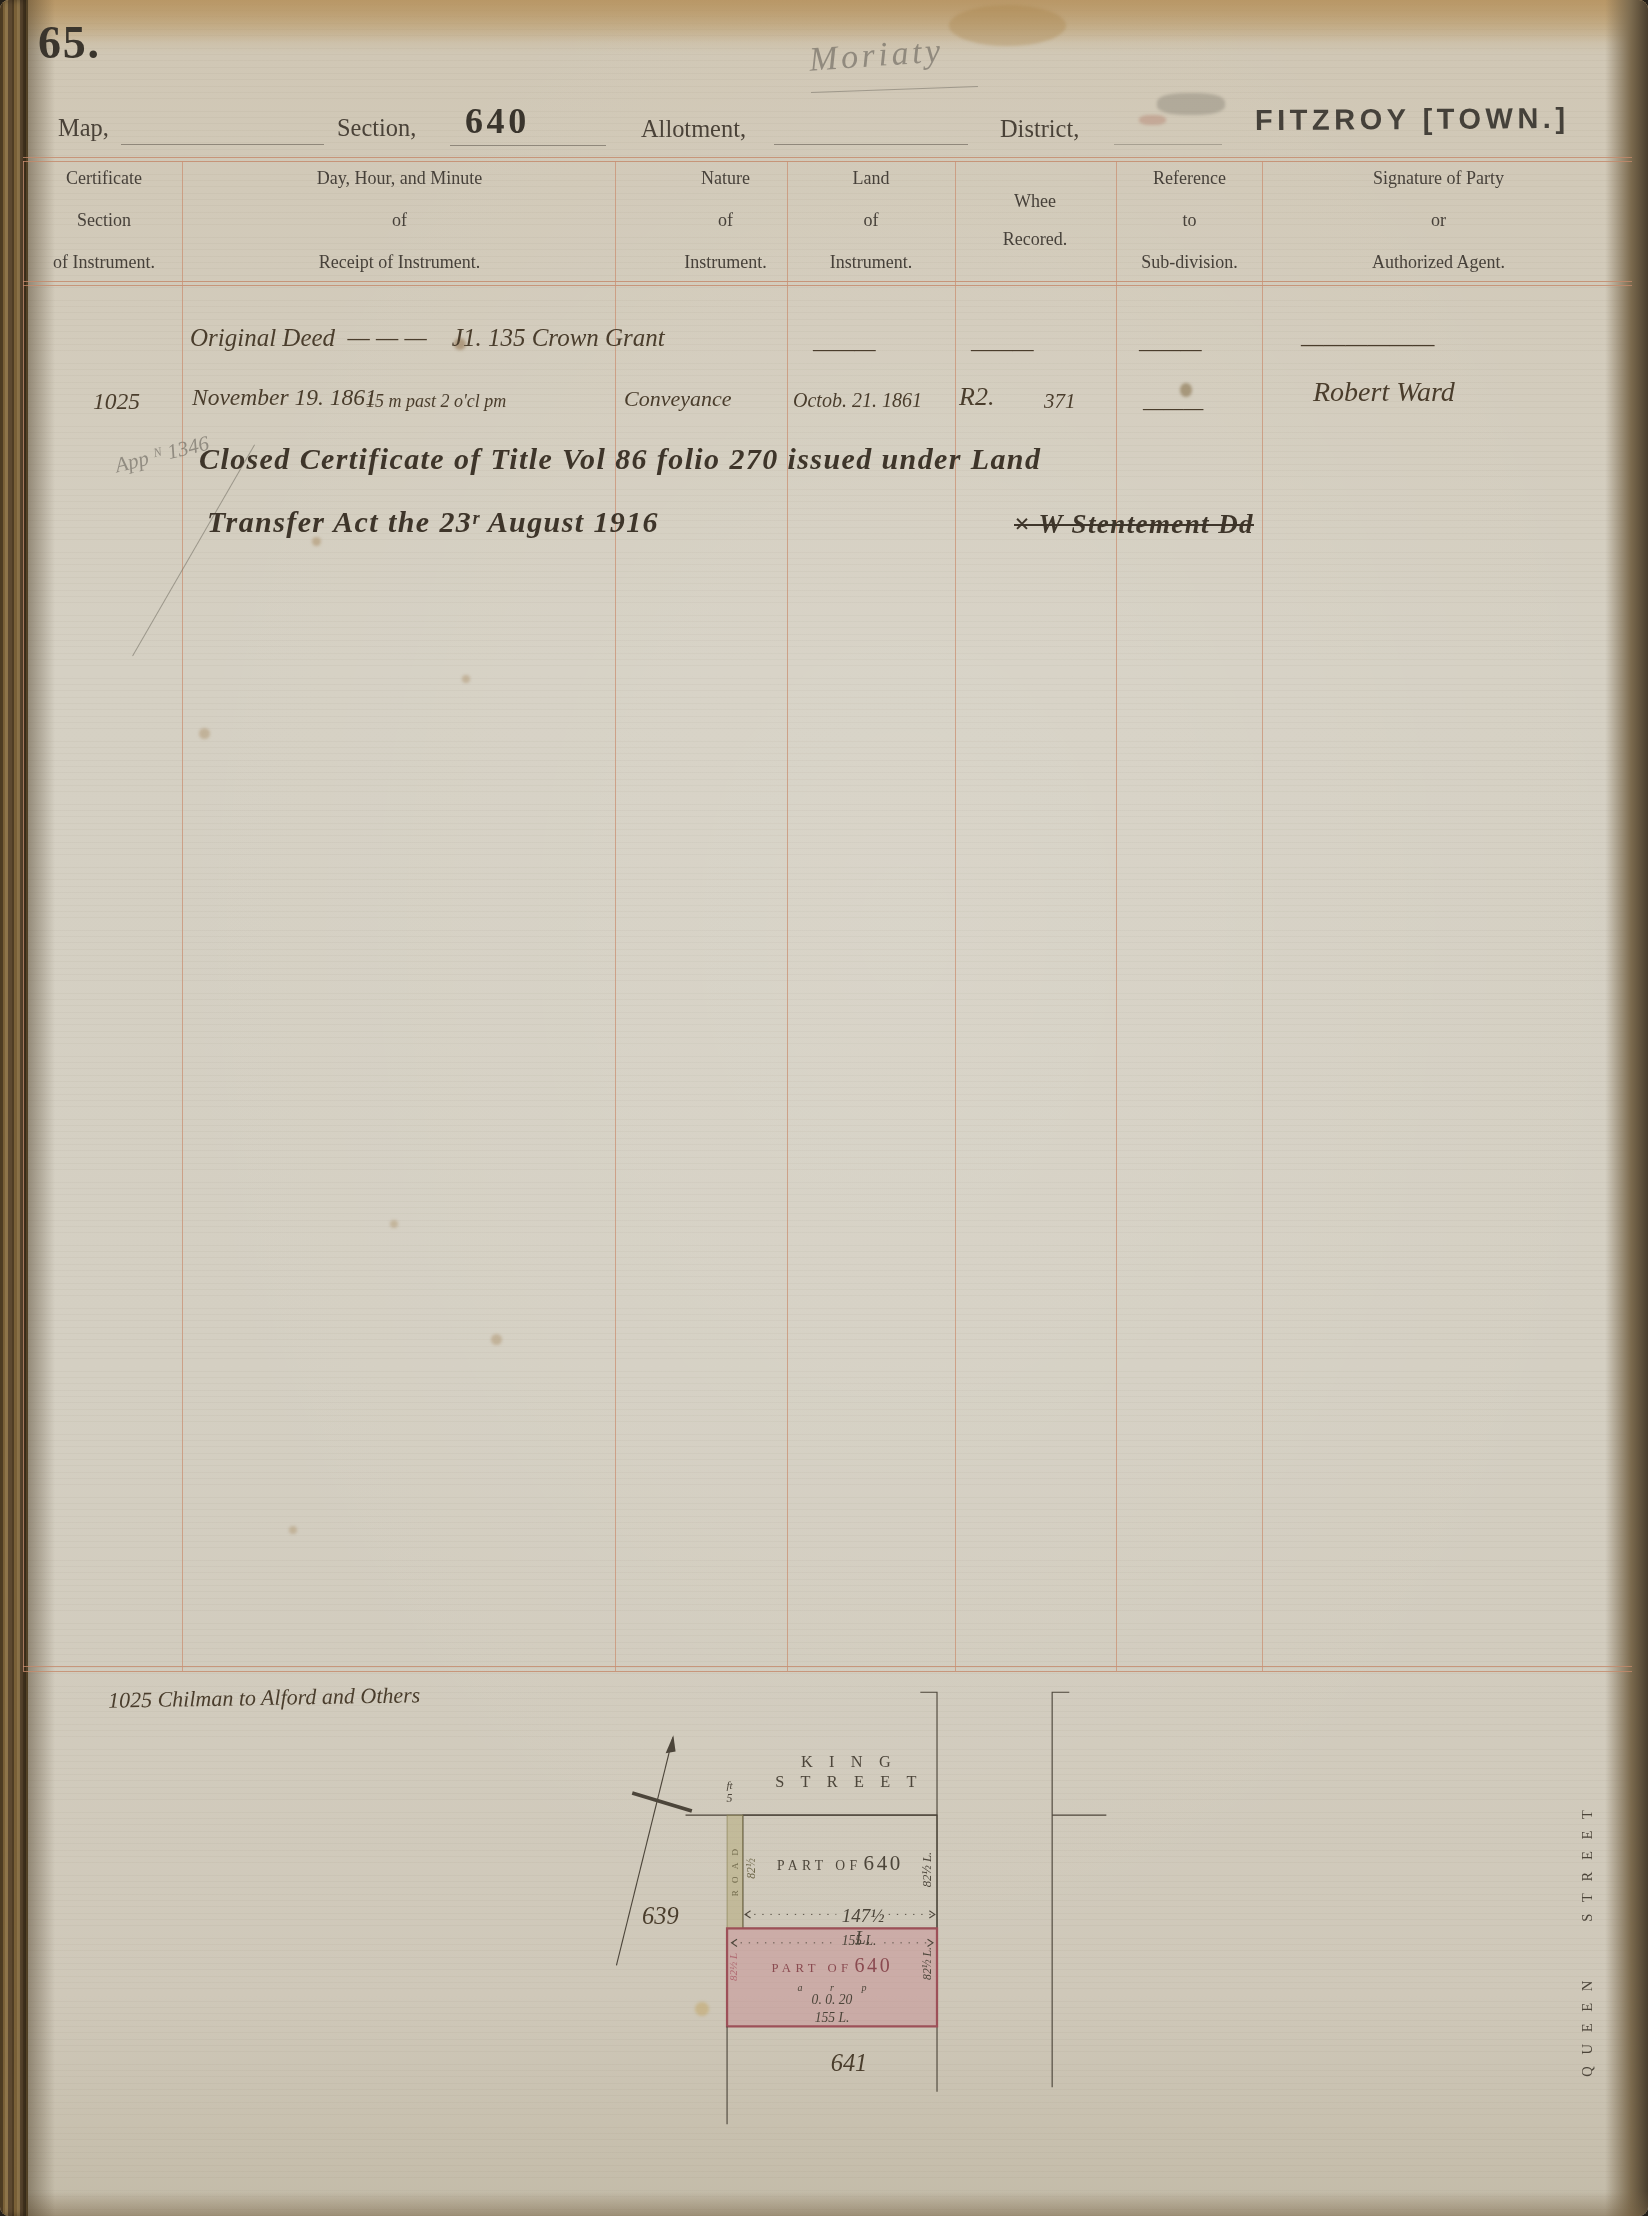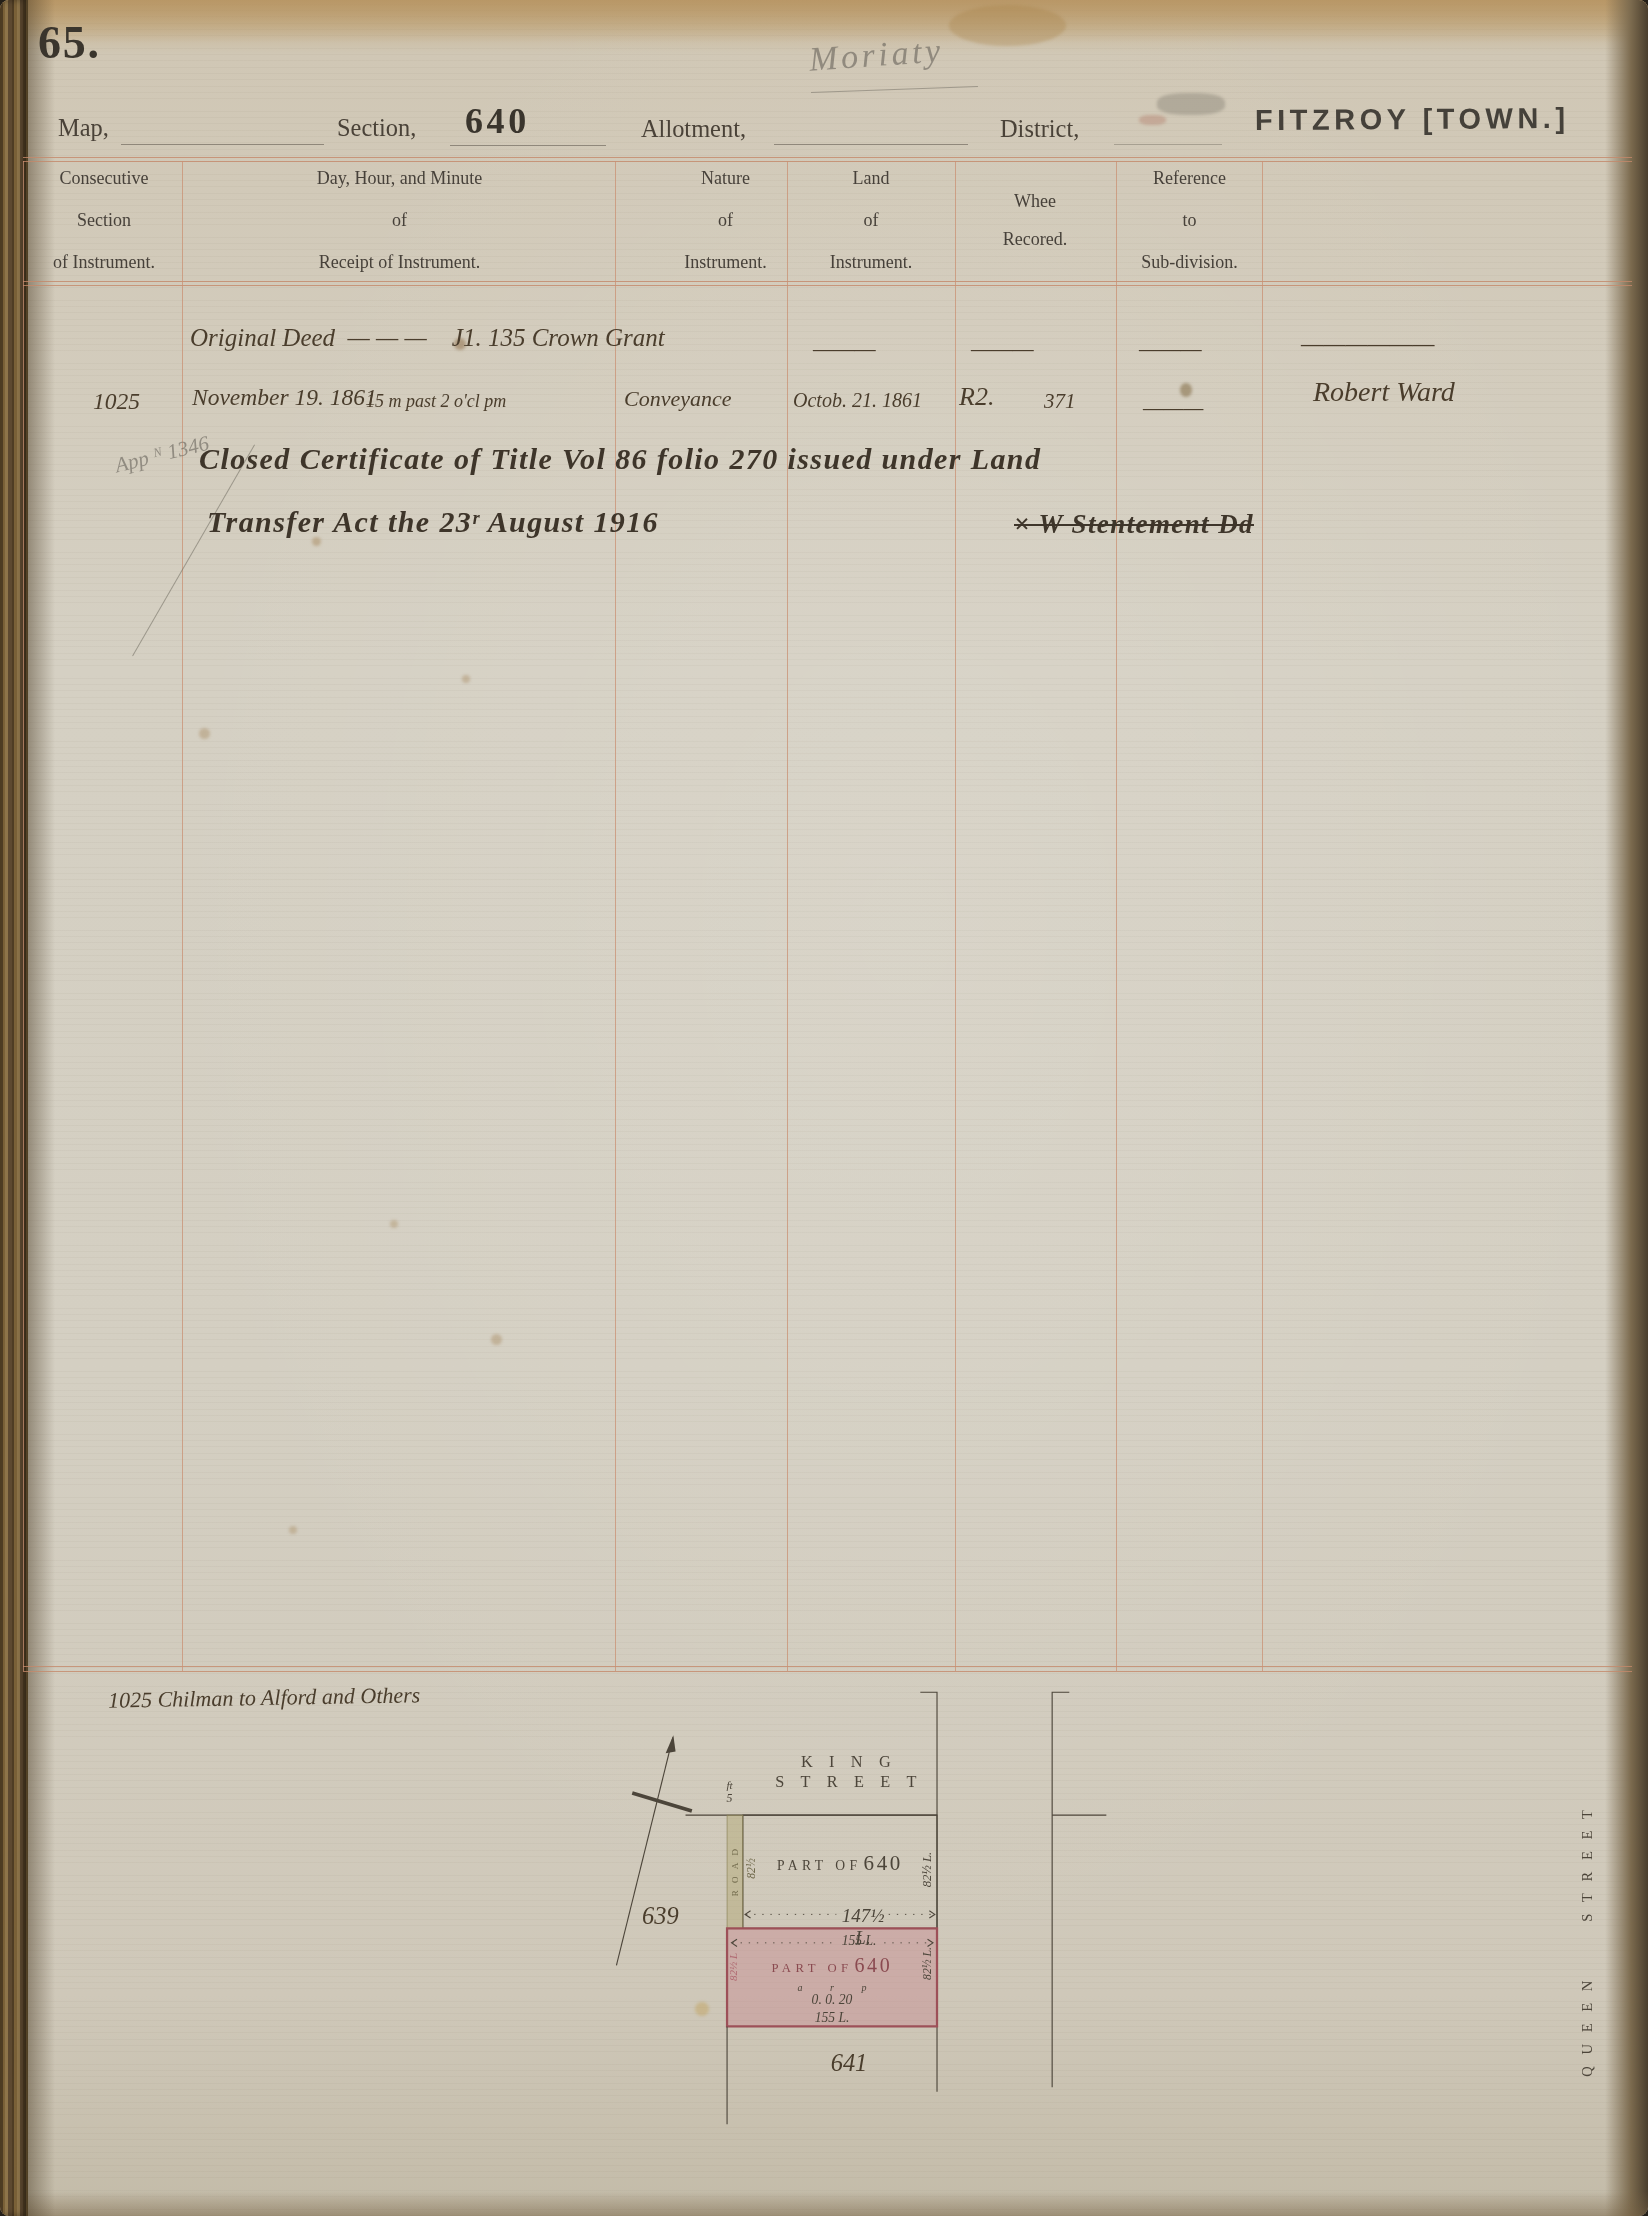--- a/index.html
+++ b/index.html
@@ -91,21 +91,21 @@
   <div class="hrule" style="left:22.6px;top:1671px;width:1609px;"></div>
   <div class="vrule" style="left:22.6px;top:161px;height:1510px;"></div>
   <div class="vrule" style="left:182px;top:161px;height:1510px;"></div>
   <div class="vrule" style="left:615px;top:161px;height:1510px;"></div>
   <div class="vrule" style="left:787px;top:161px;height:1510px;"></div>
   <div class="vrule" style="left:955px;top:161px;height:1510px;"></div>
   <div class="vrule" style="left:1116px;top:161px;height:1510px;"></div>
   <div class="vrule" style="left:1262px;top:161px;height:1510px;"></div>
 
   <div class="colhead" style="left:26px;width:156px;">
-    <div>Consecutive</div>
+    <div>Certificate</div>
     <div>Section</div>
     <div>of Instrument.</div>
   </div>
   <div class="colhead" style="left:187px;width:425px;">
     <div>Day, Hour, and Minute</div>
     <div>of</div>
     <div>Receipt of Instrument.</div>
   </div>
   <div class="colhead" style="left:644px;width:163px;">
     <div>Nature</div>
@@ -118,20 +118,25 @@
     <div>Instrument.</div>
   </div>
   <div class="colhead two" style="left:959px;width:152px;">
     <div>Whee</div>
     <div>Recored.</div>
   </div>
   <div class="colhead" style="left:1121px;width:137px;">
     <div>Reference</div>
     <div>to</div>
     <div>Sub-division.</div>
+  </div>
+  <div class="colhead" style="left:1267px;width:343px;">
+    <div>Signature of Party</div>
+    <div>or</div>
+    <div>Authorized Agent.</div>
   </div>
 
   <div class="hw" style="left:190px;top:324px;font-size:25px;">Original Deed  — — —    J1. 135 Crown Grant</div>
   <div class="hw" style="left:813px;top:335px;font-size:23.5px;">———</div>
   <div class="hw" style="left:971px;top:335px;font-size:23.5px;">———</div>
   <div class="hw" style="left:1139px;top:335px;font-size:23.5px;">———</div>
   <div class="hw" style="left:1301px;top:330px;font-size:25px;">——————</div>
 
   <div class="hw" style="left:93px;top:388px;font-size:23.5px;">1025</div>
   <div class="hw" style="left:192px;top:384px;font-size:23.5px;">November 19. 1861</div>

